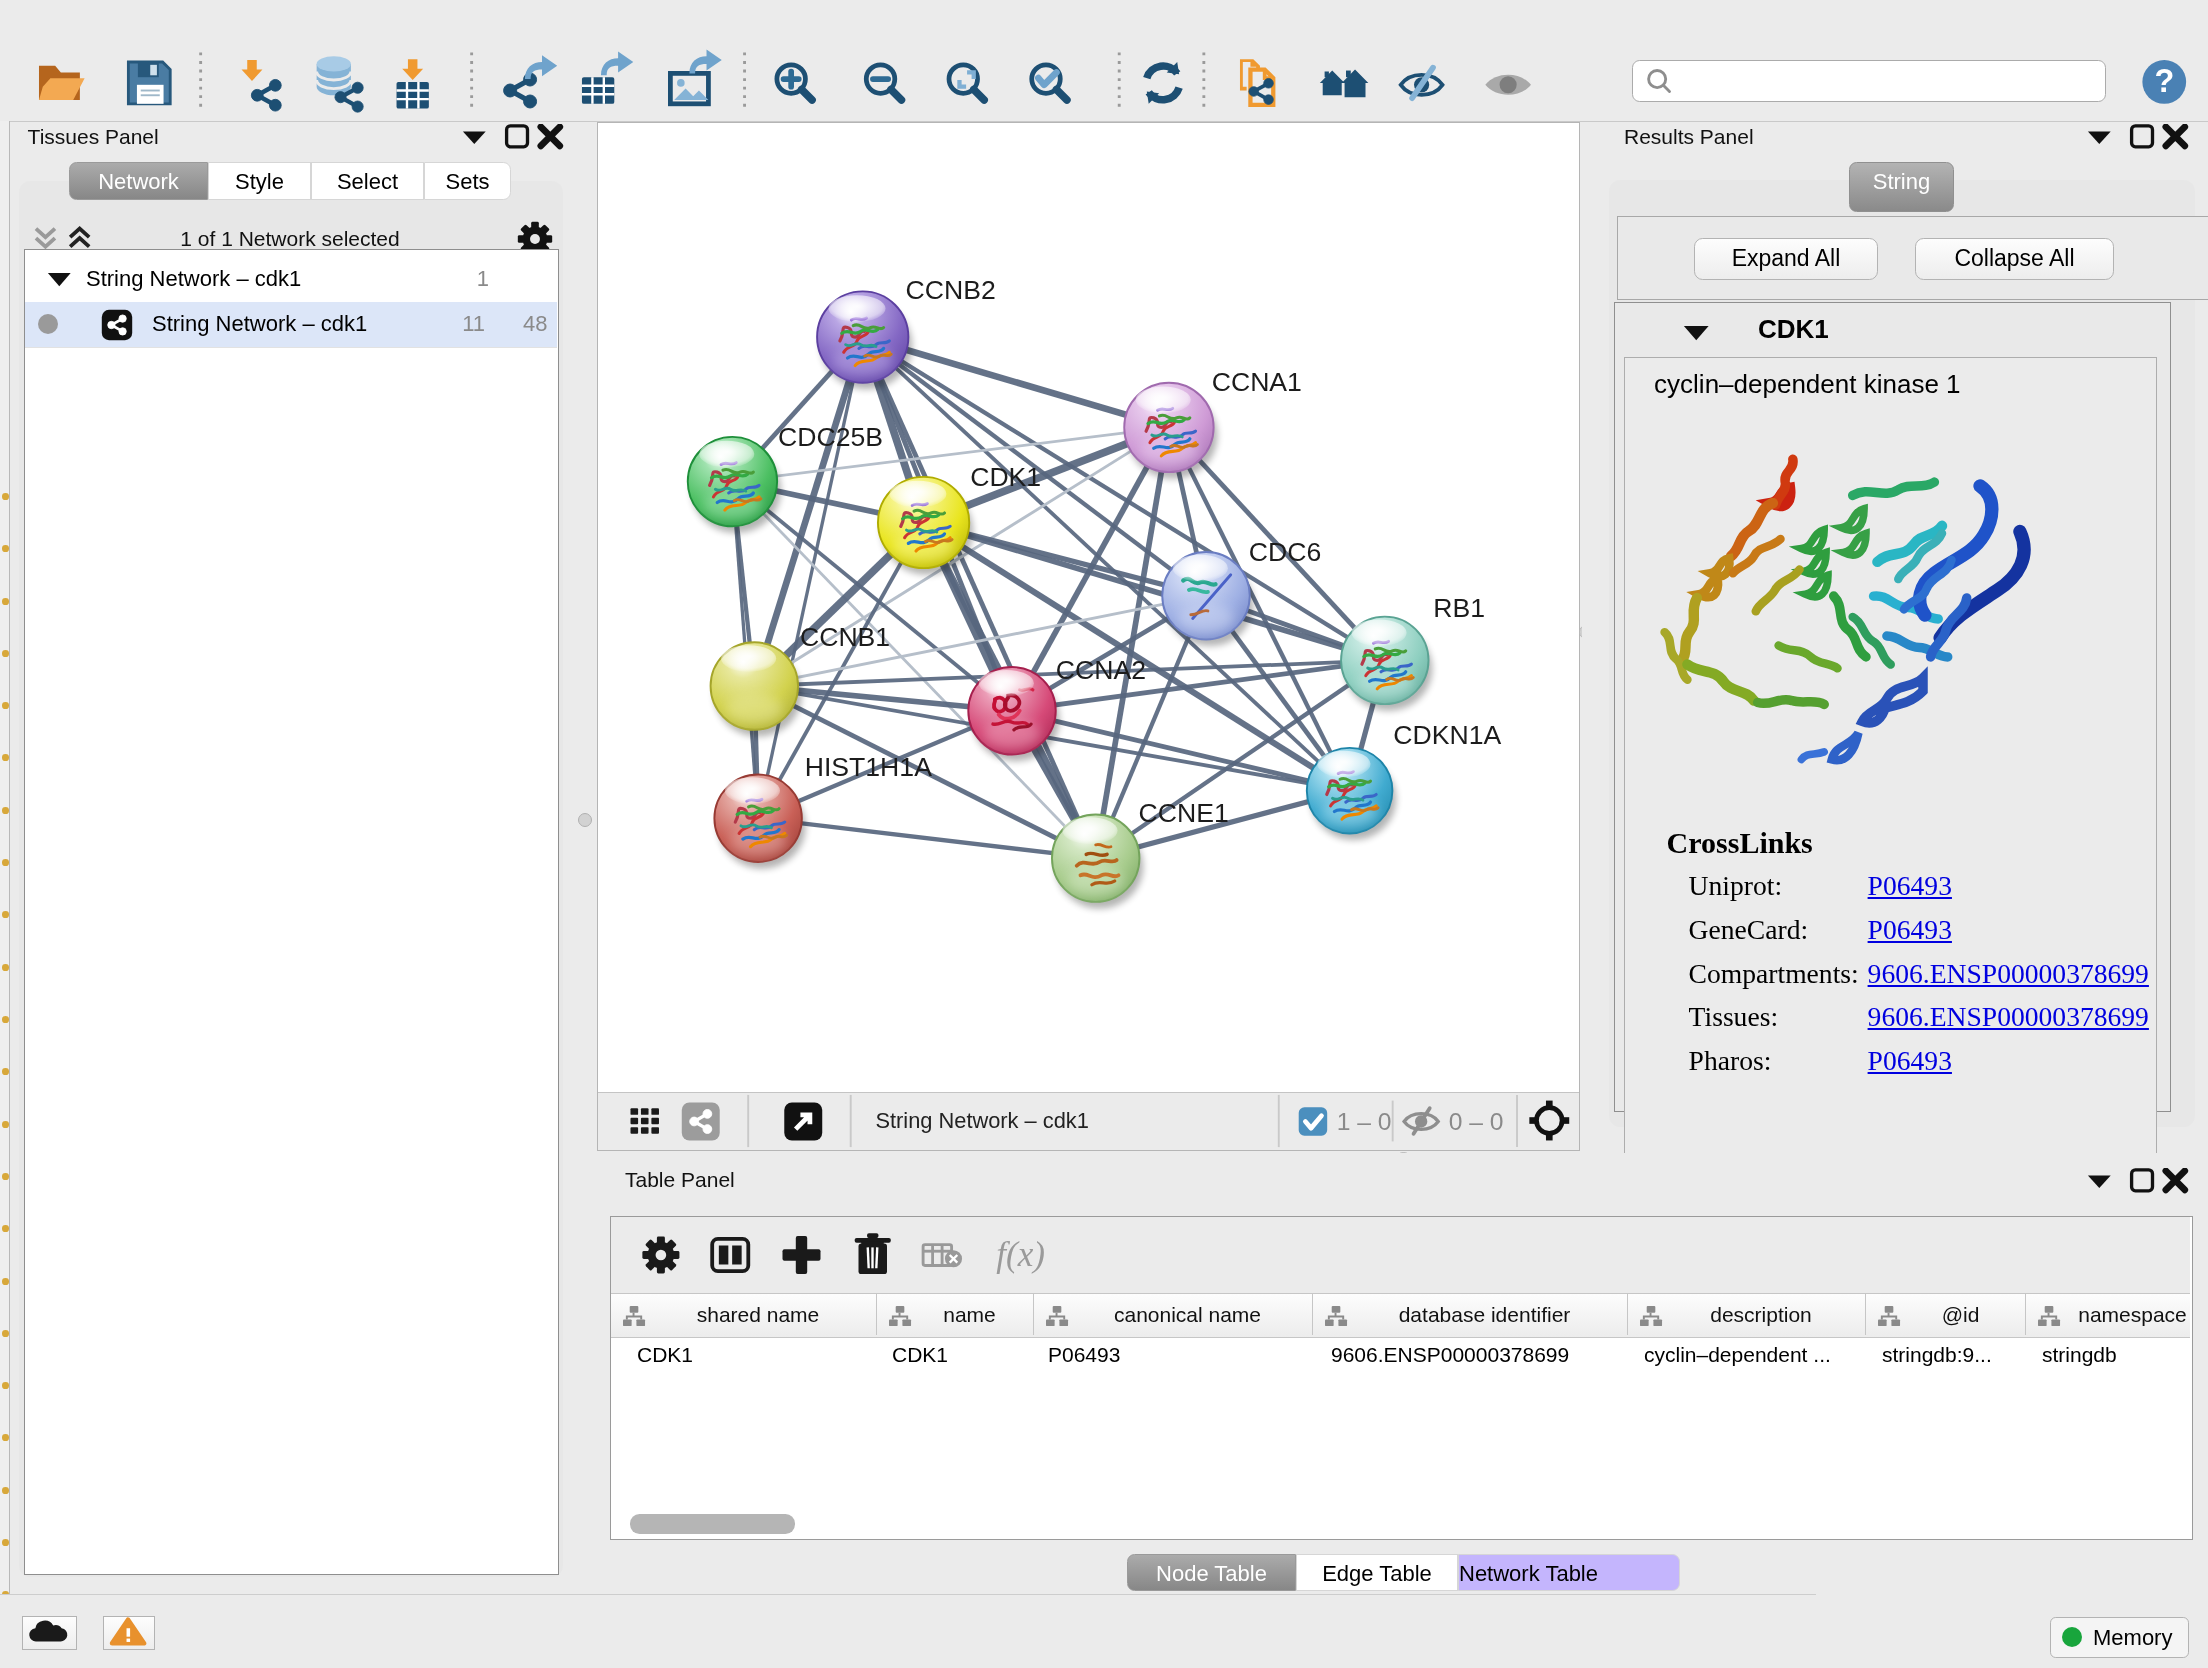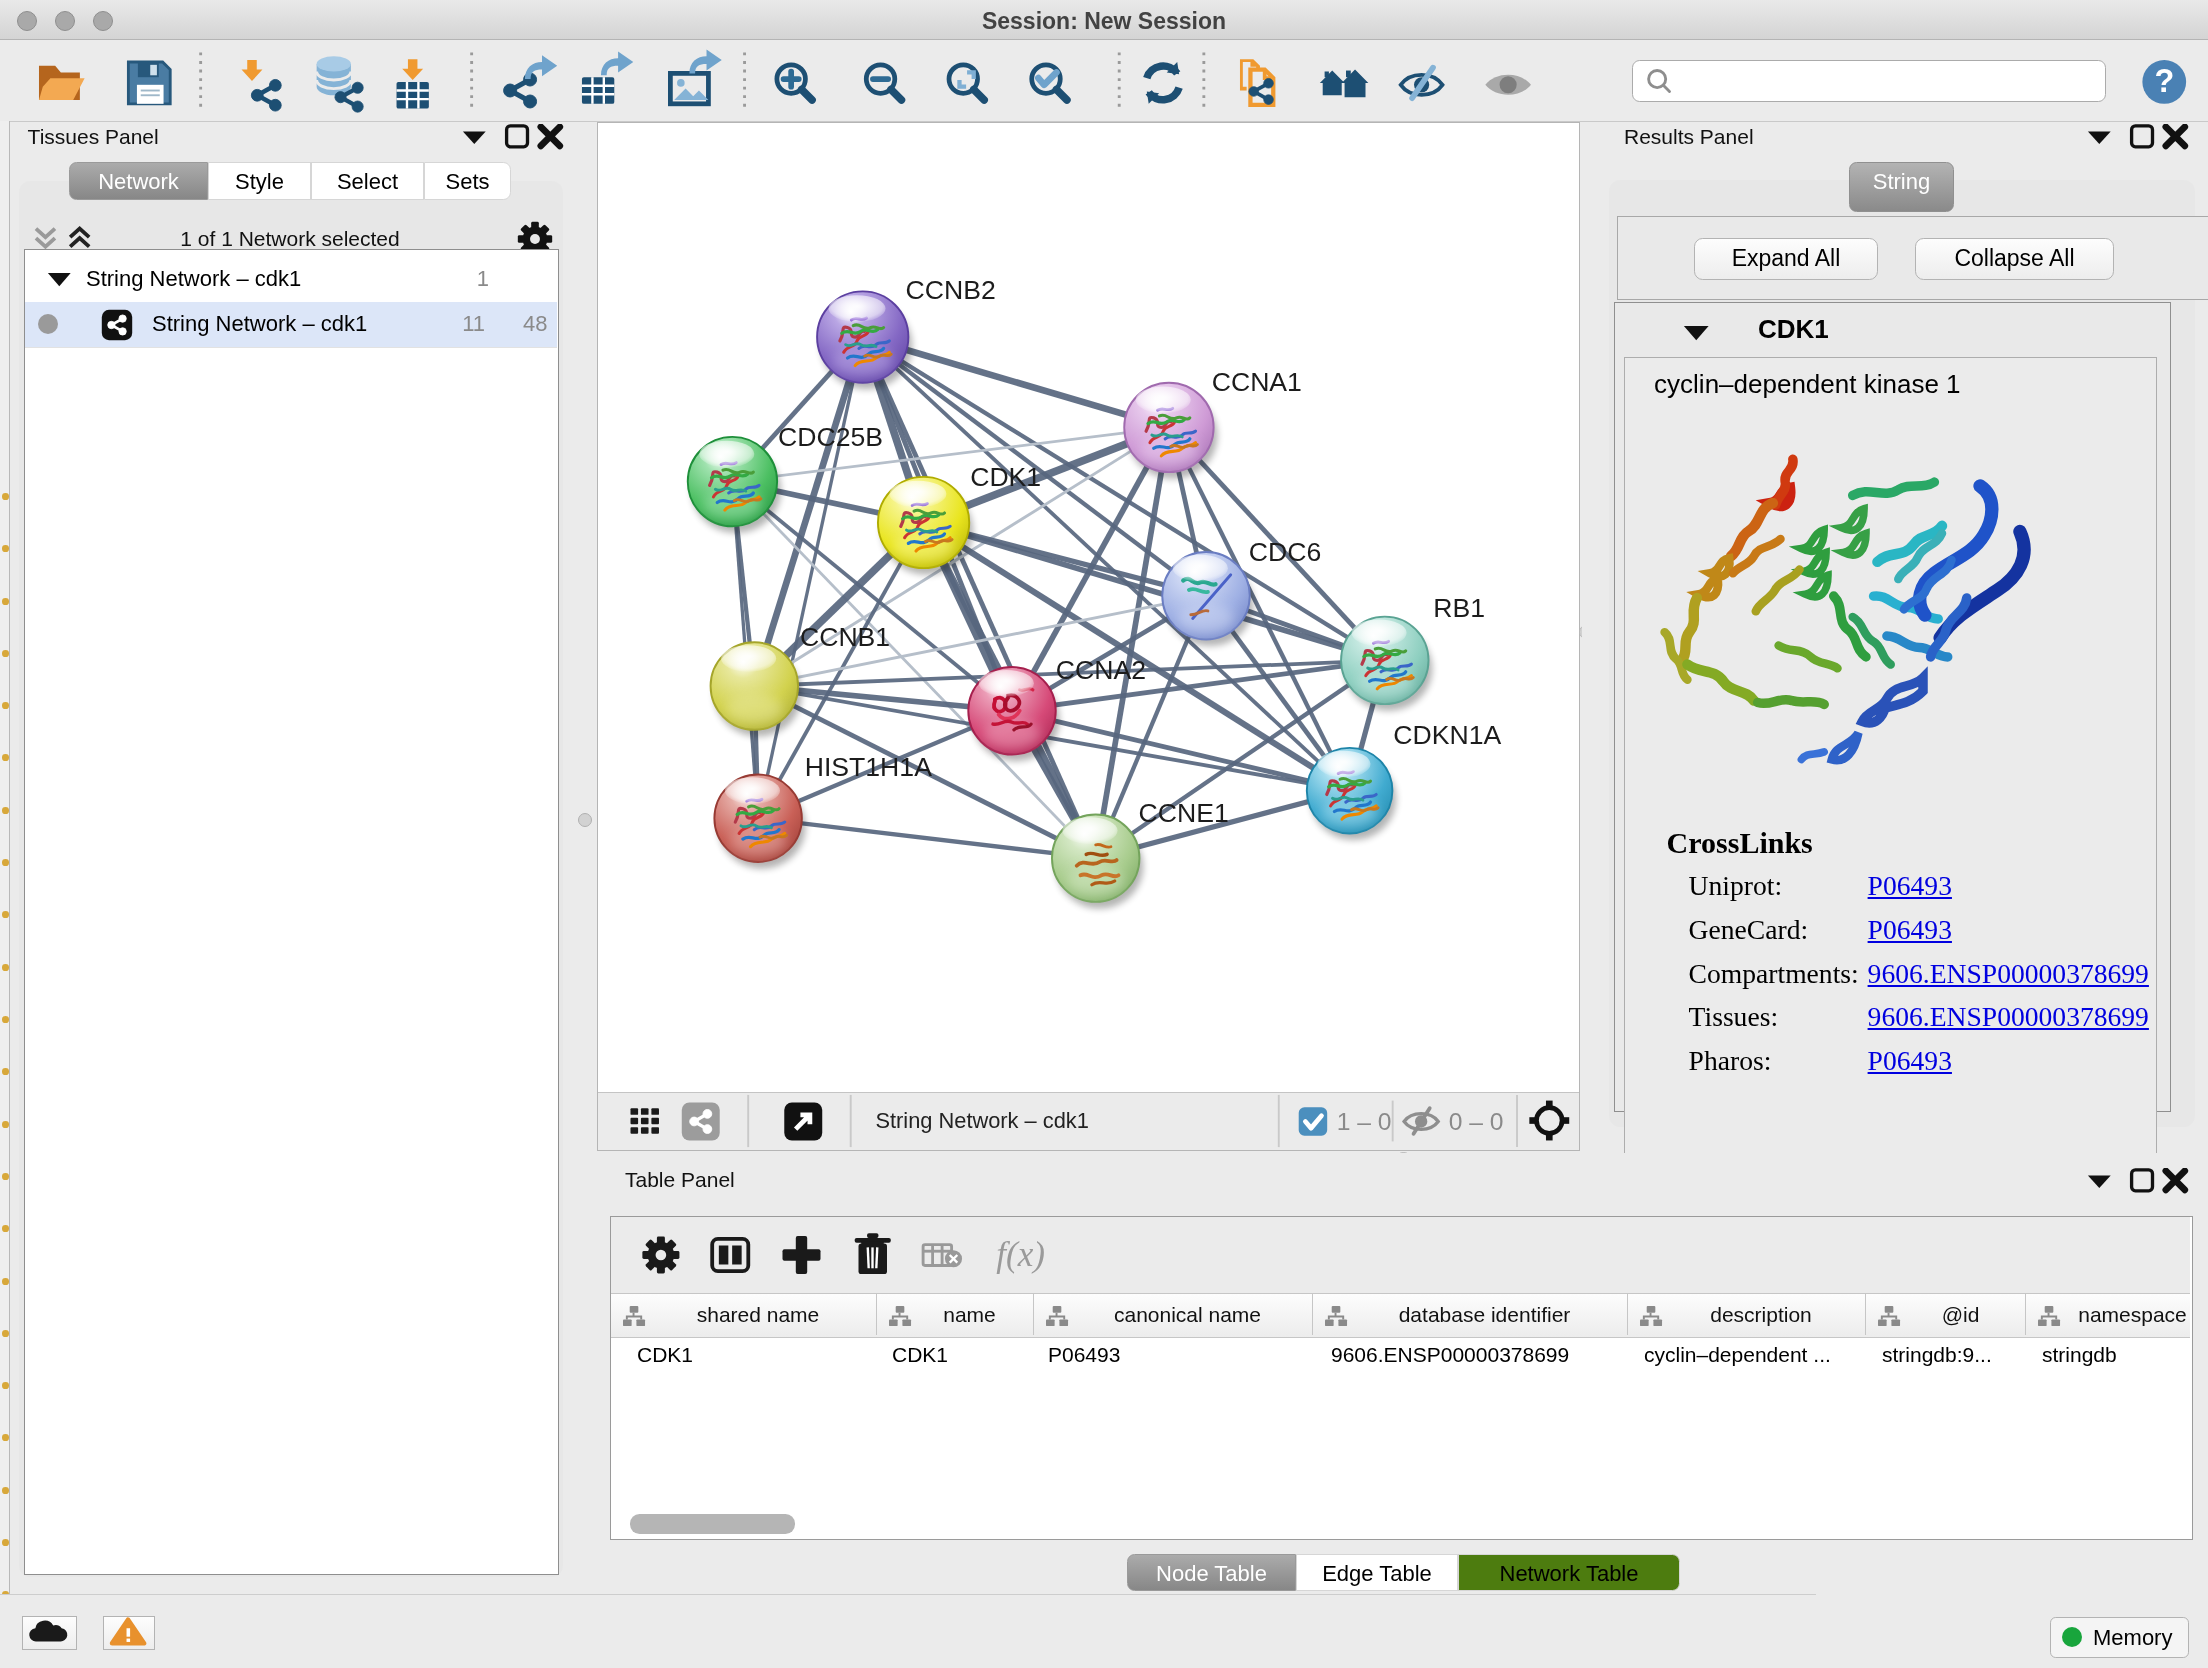--- a/index.html
+++ b/index.html
@@ -28,26 +28,20 @@
 
 #tablepanel{position:absolute;left:571px;top:1153px;width:1638px;height:441px;background:#ebebeb;}
 
 #statusbar{position:absolute;left:0;top:1594px;width:1816px;height:74px;background:#ebebeb;border-top:1.9px solid #cdcdcd;box-sizing:border-box;}
 .btnw{background:linear-gradient(#fdfdfd,#ededed);border:1.9px solid #b3b3b3;box-sizing:border-box;}
 a{text-decoration:underline;}
 </style>
 </head>
 <body>
 <div id="win">
-  <div id="titlebar">
-    <div class="light" style="left:17px;"></div>
-    <div class="light" style="left:55px;"></div>
-    <div class="light" style="left:93px;"></div>
-    <div id="title">Session: New Session</div>
-  </div>
   <div id="toolbar">
   <svg width="2208" height="80" viewBox="0 0 2322 84" style="position:absolute;left:0;top:0;">
     <defs>
       <g id="share">
         <line x1="-11" y1="0" x2="9" y2="-11" stroke-width="5"></line>
         <line x1="-11" y1="0" x2="9" y2="11" stroke-width="5"></line>
         <circle cx="-11" cy="0" r="6.5"></circle>
         <circle cx="9" cy="-11" r="6.5"></circle>
         <circle cx="9" cy="11" r="6.5"></circle>
       </g>
@@ -791,21 +785,21 @@
         <div class="abs" style="left:720px;top:4.8px;font-size:21px;color:#000;white-space:nowrap;">9606.ENSP00000378699</div>
         <div class="abs" style="left:1033px;top:4.8px;font-size:21px;color:#000;white-space:nowrap;">cyclin–dependent ...</div>
         <div class="abs" style="left:1271px;top:4.8px;font-size:21px;color:#000;white-space:nowrap;">stringdb:9...</div>
         <div class="abs" style="left:1431px;top:4.8px;font-size:21px;color:#000;white-space:nowrap;">stringdb</div>
       </div>
     <div class="abs" style="left:19px;top:297px;width:165px;height:20px;border-radius:9.5px;background:#b5b5b5;"></div>
   </div>
   <div id="tabs2">
     <div class="abs" style="left:1127px;top:1554px;width:169px;height:37px;background:linear-gradient(#ababab,#878787);border:1px solid #9a9a9a;border-radius:7.6px 0 0 7.6px;color:#fff;font-size:22px;text-align:center;line-height:37px;box-sizing:border-box;">Node Table</div>
     <div class="abs" style="left:1296px;top:1554px;width:162px;height:37px;background:#fff;border:1px solid #d6d6d6;color:#000;font-size:22px;text-align:center;line-height:37px;box-sizing:border-box;">Edge Table</div>
-    <div class="abs" style="left:1458px;top:1554px;width:222px;height:37px;background:#4d7c0f;border:1px solid #d6d6d6;border-radius:0 7.6px 7.6px 0;color:#000;font-size:22px;text-align:center;line-height:37px;box-sizing:border-box;">Network Table</div>
+    <div class="abs" style="left:1458px;top:1554px;width:222px;height:37px;background:#c4b5fd;border:1px solid #d6d6d6;border-radius:0 7.6px 7.6px 0;color:#000;font-size:22px;text-align:left;line-height:37px;box-sizing:border-box;">Network Table</div>
   </div>
   <div class="abs" style="left:0;top:121px;width:9.5px;height:1473px;background:#efefef;border-right:1.9px solid #b9b9b9;box-sizing:border-box;">
       <div class="abs" style="left:1.9px;top:372px;width:6.7px;height:6.7px;border-radius:50%;background:#d8a83a;"></div>
       <div class="abs" style="left:1.9px;top:424px;width:6.7px;height:6.7px;border-radius:50%;background:#d8a83a;"></div>
       <div class="abs" style="left:1.9px;top:477px;width:6.7px;height:6.7px;border-radius:50%;background:#d8a83a;"></div>
       <div class="abs" style="left:1.9px;top:529px;width:6.7px;height:6.7px;border-radius:50%;background:#d8a83a;"></div>
       <div class="abs" style="left:1.9px;top:581px;width:6.7px;height:6.7px;border-radius:50%;background:#d8a83a;"></div>
       <div class="abs" style="left:1.9px;top:633px;width:6.7px;height:6.7px;border-radius:50%;background:#d8a83a;"></div>
       <div class="abs" style="left:1.9px;top:686px;width:6.7px;height:6.7px;border-radius:50%;background:#d8a83a;"></div>
       <div class="abs" style="left:1.9px;top:738px;width:6.7px;height:6.7px;border-radius:50%;background:#d8a83a;"></div>

